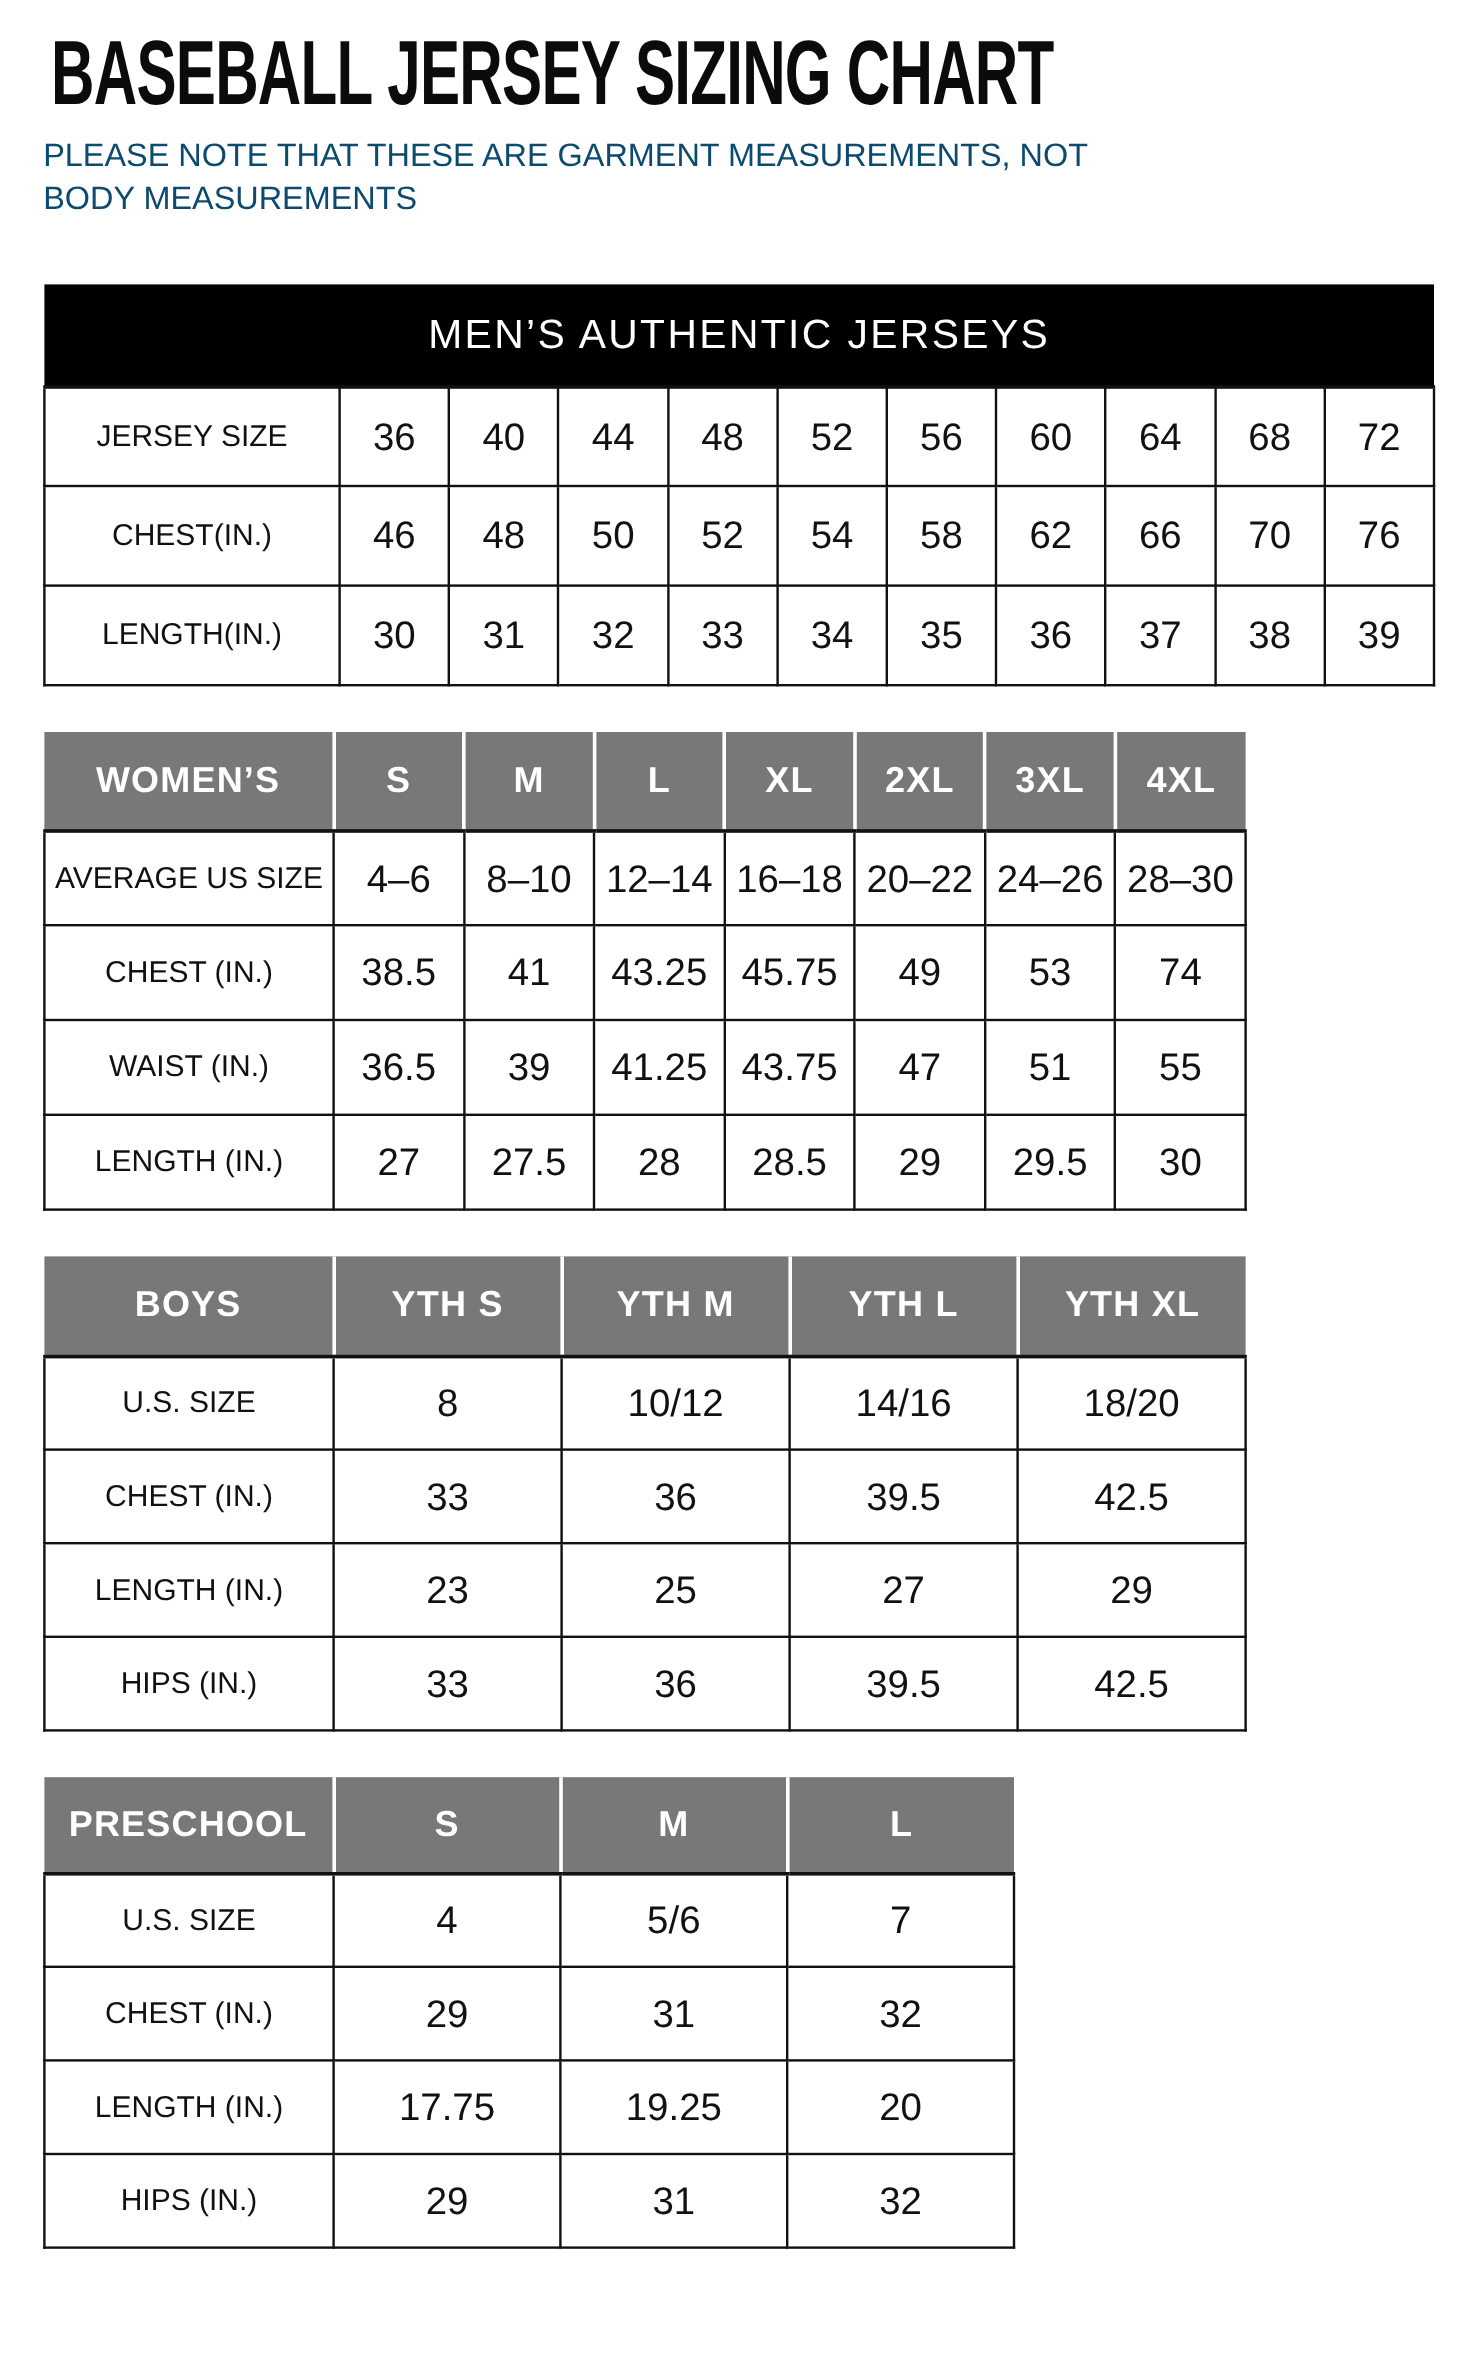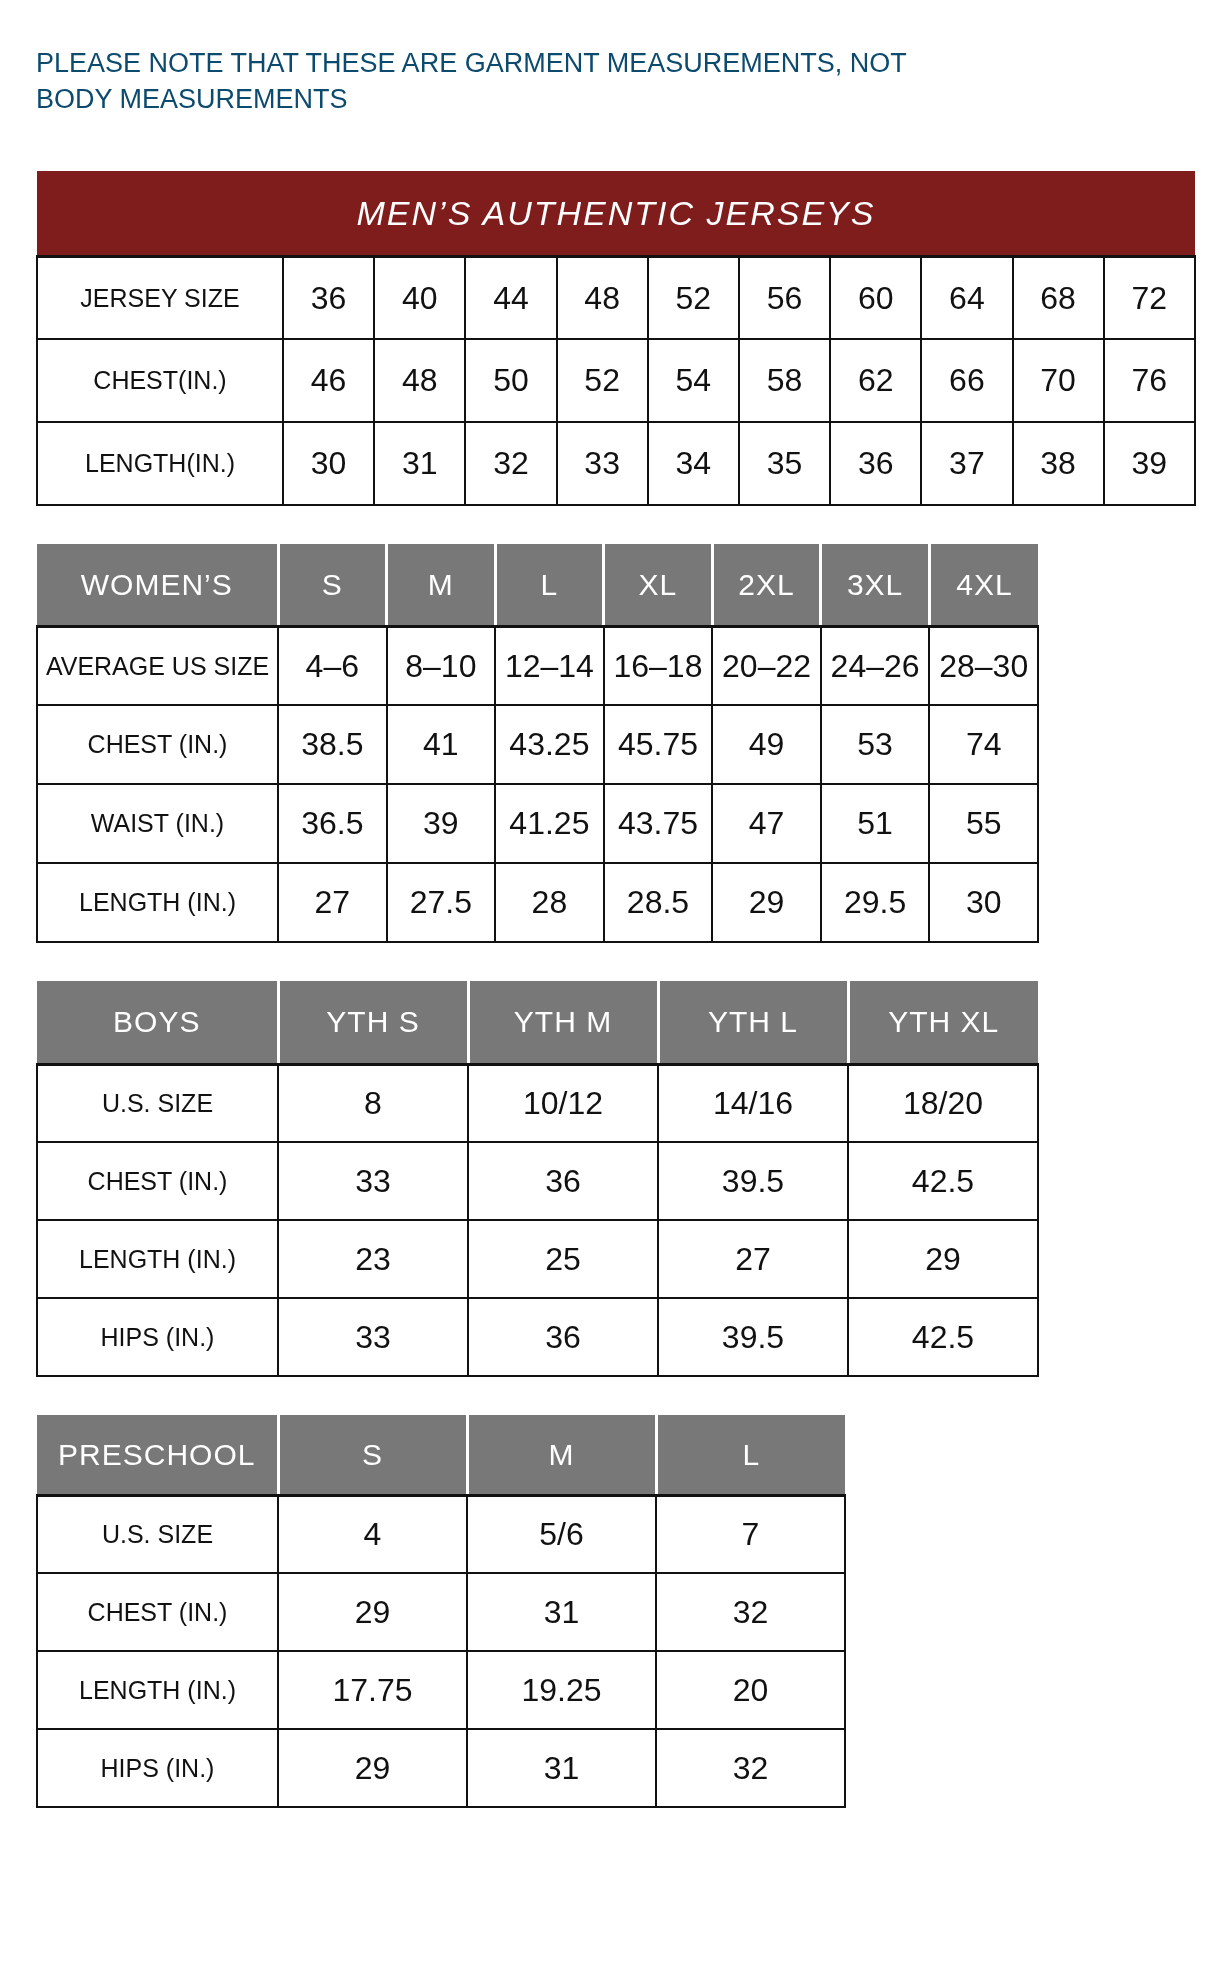--- a/index.html
+++ b/index.html
@@ -44,34 +44,33 @@
   }
   .t-mens      { width: 1160px; margin-top: 54px; }
   .t-womens    { width: 1003px; }
   .t-boys      { width: 1003px; }
   .t-preschool { width: 810px; }
 
   th, td { text-align: center; vertical-align: middle; }
 
   
   th.title-cell {
-    background: #7f1d1d;
+    background: #000000;
     color: #ffffff;
     font-weight: normal;
     font-size: 34px;
     letter-spacing: 2px;
     height: 85px;
     border-bottom: 3px solid #111111;
-    font-style: italic;
   }
   
   tr.hdr-row th {
     background: #787878;
     color: #ffffff;
-    font-weight: normal;
+    font-weight: bold;
     font-size: 30px;
     letter-spacing: 1px;
     border: none;
     border-bottom: 3px solid #111111;
   }
   tr.hdr-row th + th { border-left: 3px solid #ffffff; }
 
   
   tr.size-row td {
     font-size: 30px;
@@ -93,20 +92,23 @@
   .t-boys tr      { height: 78px; }
   .t-boys tr.hdr-row { height: 83px; }
   .t-preschool tr { height: 78px; margin-top: 36px; }
   .t-preschool tr.hdr-row { height: 80px; }
 </style>
 </head>
 <body>
 
 <div class="page">
 
+  <div class="title-wrap">
+    <h1 class="page-title">BASEBALL JERSEY SIZING CHART</h1>
+  </div>
 
   <p class="note">PLEASE NOTE THAT THESE ARE GARMENT MEASUREMENTS, NOT BODY MEASUREMENTS</p>
 
   <table class="t-mens">
     <colgroup>
       <col style="width:246px">
       <col span="10">
     </colgroup>
   <tbody>
         <tr>

